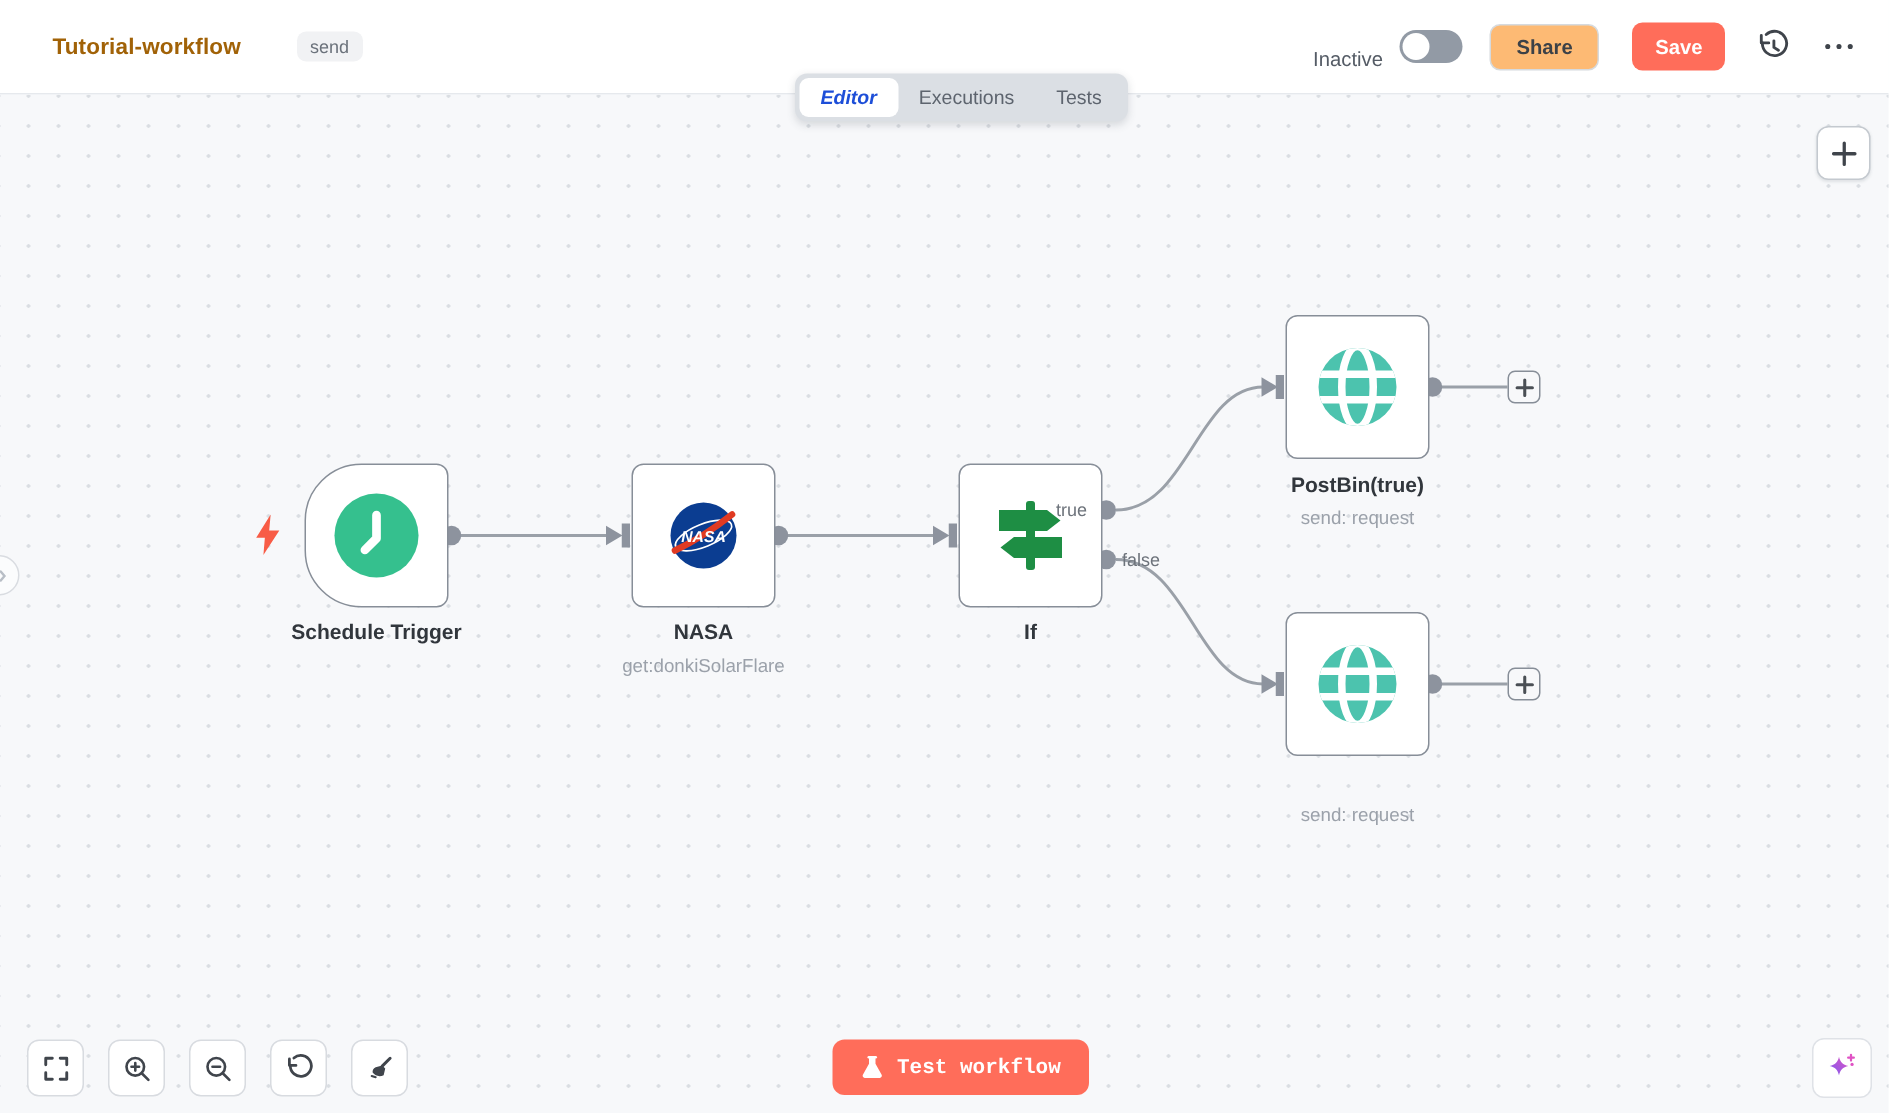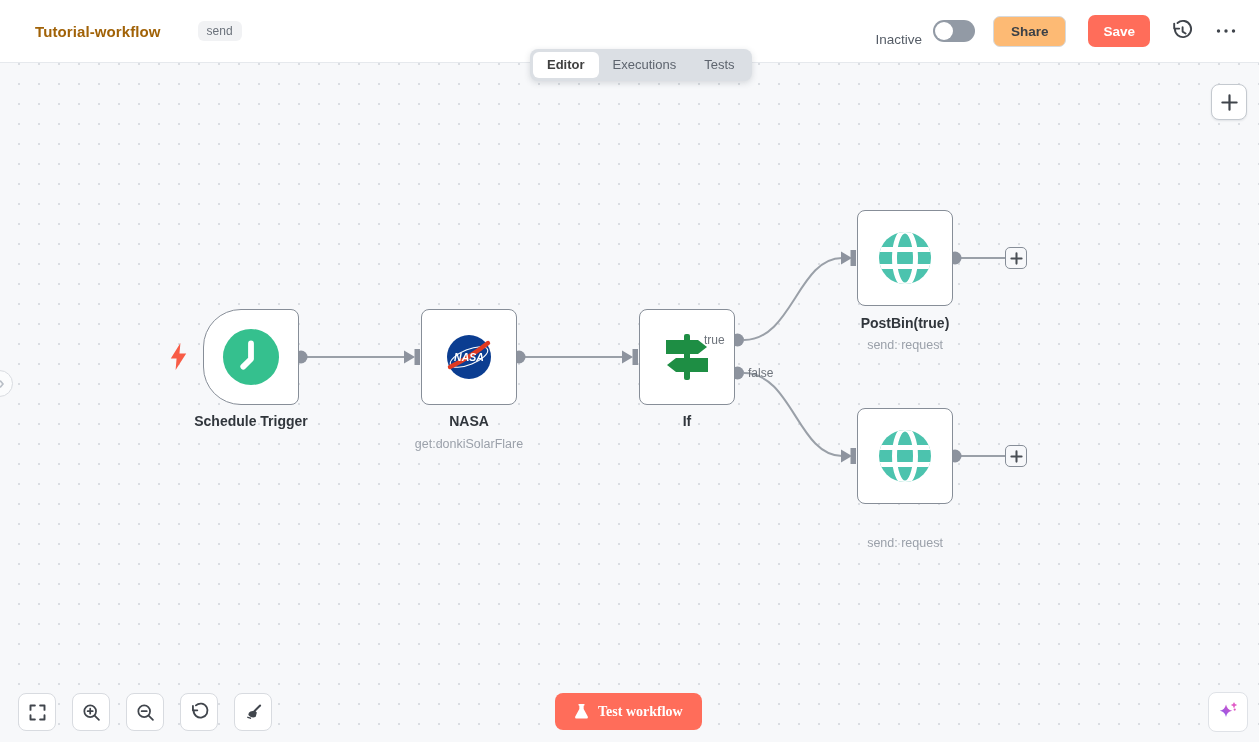--- a/index.html
+++ b/index.html
@@ -26,21 +26,21 @@
     padding:0 15px; height:32px; font-size:13.5px; font-weight:600; color:#fff; cursor:pointer;
     font-family:inherit; }
   .icon-btn { margin-left:17px; width:30px; height:30px; display:flex; align-items:center;
     justify-content:center; cursor:pointer; background:none; border:none; }
 
   
   .tabs { position:absolute; left:530px; top:49px; z-index:30; display:flex; align-items:center;
     background:#dbdfe4; border-radius:8px; padding:3px; box-shadow:0 2px 6px rgba(60,70,85,.18); }
   .tab { font-size:13px; color:#5d646e; padding:5px 14px; border-radius:6px; cursor:pointer;
     line-height:1.2; }
-  .tab.active { background:#fff; color:#404040; font-weight:700; }
+  .tab.active { background:#fff; color:#1d4ed8; font-weight:700;font-style:italic; }
 
   
   .canvas { position:absolute; left:0; top:63px; width:1259px; height:679px;
     background-color:#f7f8fa;
     background-image:radial-gradient(circle,#dadde2 1px,transparent 1.4px);
     background-size:20px 20px; background-position:9px 11px; }
   .wires { position:absolute; left:0; top:0; width:1259px; height:679px; }
 
   .node { position:absolute; width:96px; height:96px; background:#fff;
     border:1.7px solid #878e98; border-radius:8px; display:flex; align-items:center;
@@ -68,21 +68,21 @@
     background:#fff; border:1px solid #c4c9cf; border-radius:8px; display:flex;
     align-items:center; justify-content:center; cursor:pointer;
     box-shadow:0 1px 2px rgba(60,70,85,.12); }
 
   .zoom-toolbar { position:absolute; left:18px; bottom:11px; display:flex; gap:16px; }
   .tool-btn { width:38px; height:38px; background:#fff; border:1px solid #d8dbe0;
     border-radius:8px; display:flex; align-items:center; justify-content:center; cursor:pointer; }
 
   .test-btn { position:absolute; left:555px; bottom:12px; height:37px; background:#ff6d5a;
     border:none; border-radius:8px; display:flex; align-items:center; gap:9px; padding:0 19px;
-    color:#fff; font-size:14px; font-weight:700; cursor:pointer; font-family:Liberation Serif, serif; }
+    color:#fff; font-size:14px; font-weight:700; cursor:pointer; font-family:Liberation Mono, monospace; }
 
   .ai-btn { position:absolute; right:11px; bottom:10px; width:40px; height:40px; background:#fff;
     border:1px solid #dfe2e7; border-radius:8px; display:flex; align-items:center;
     justify-content:center; cursor:pointer; }
 </style>
 </head>
 <body>
 
 <div class="header">
   <span class="wf-title">Tutorial-workflow</span>

